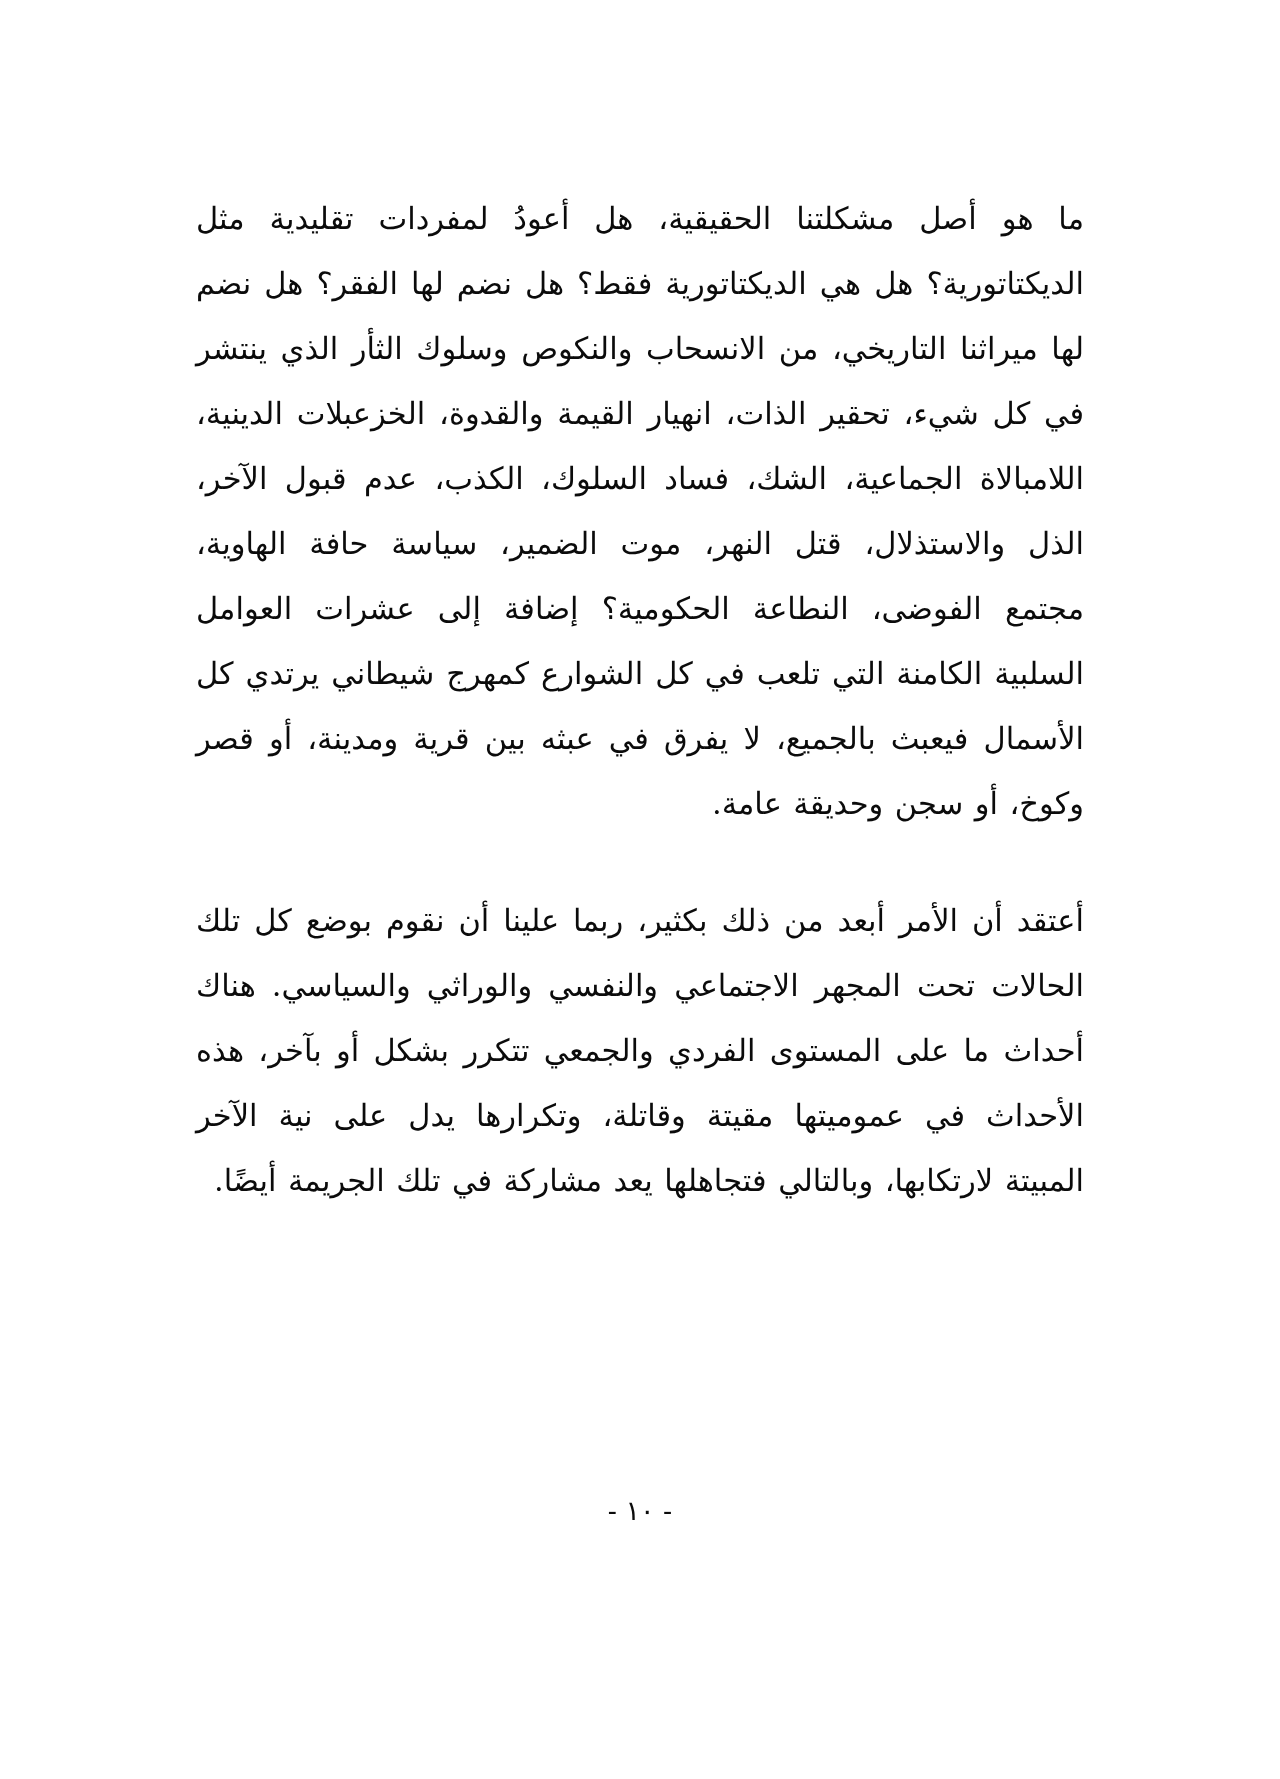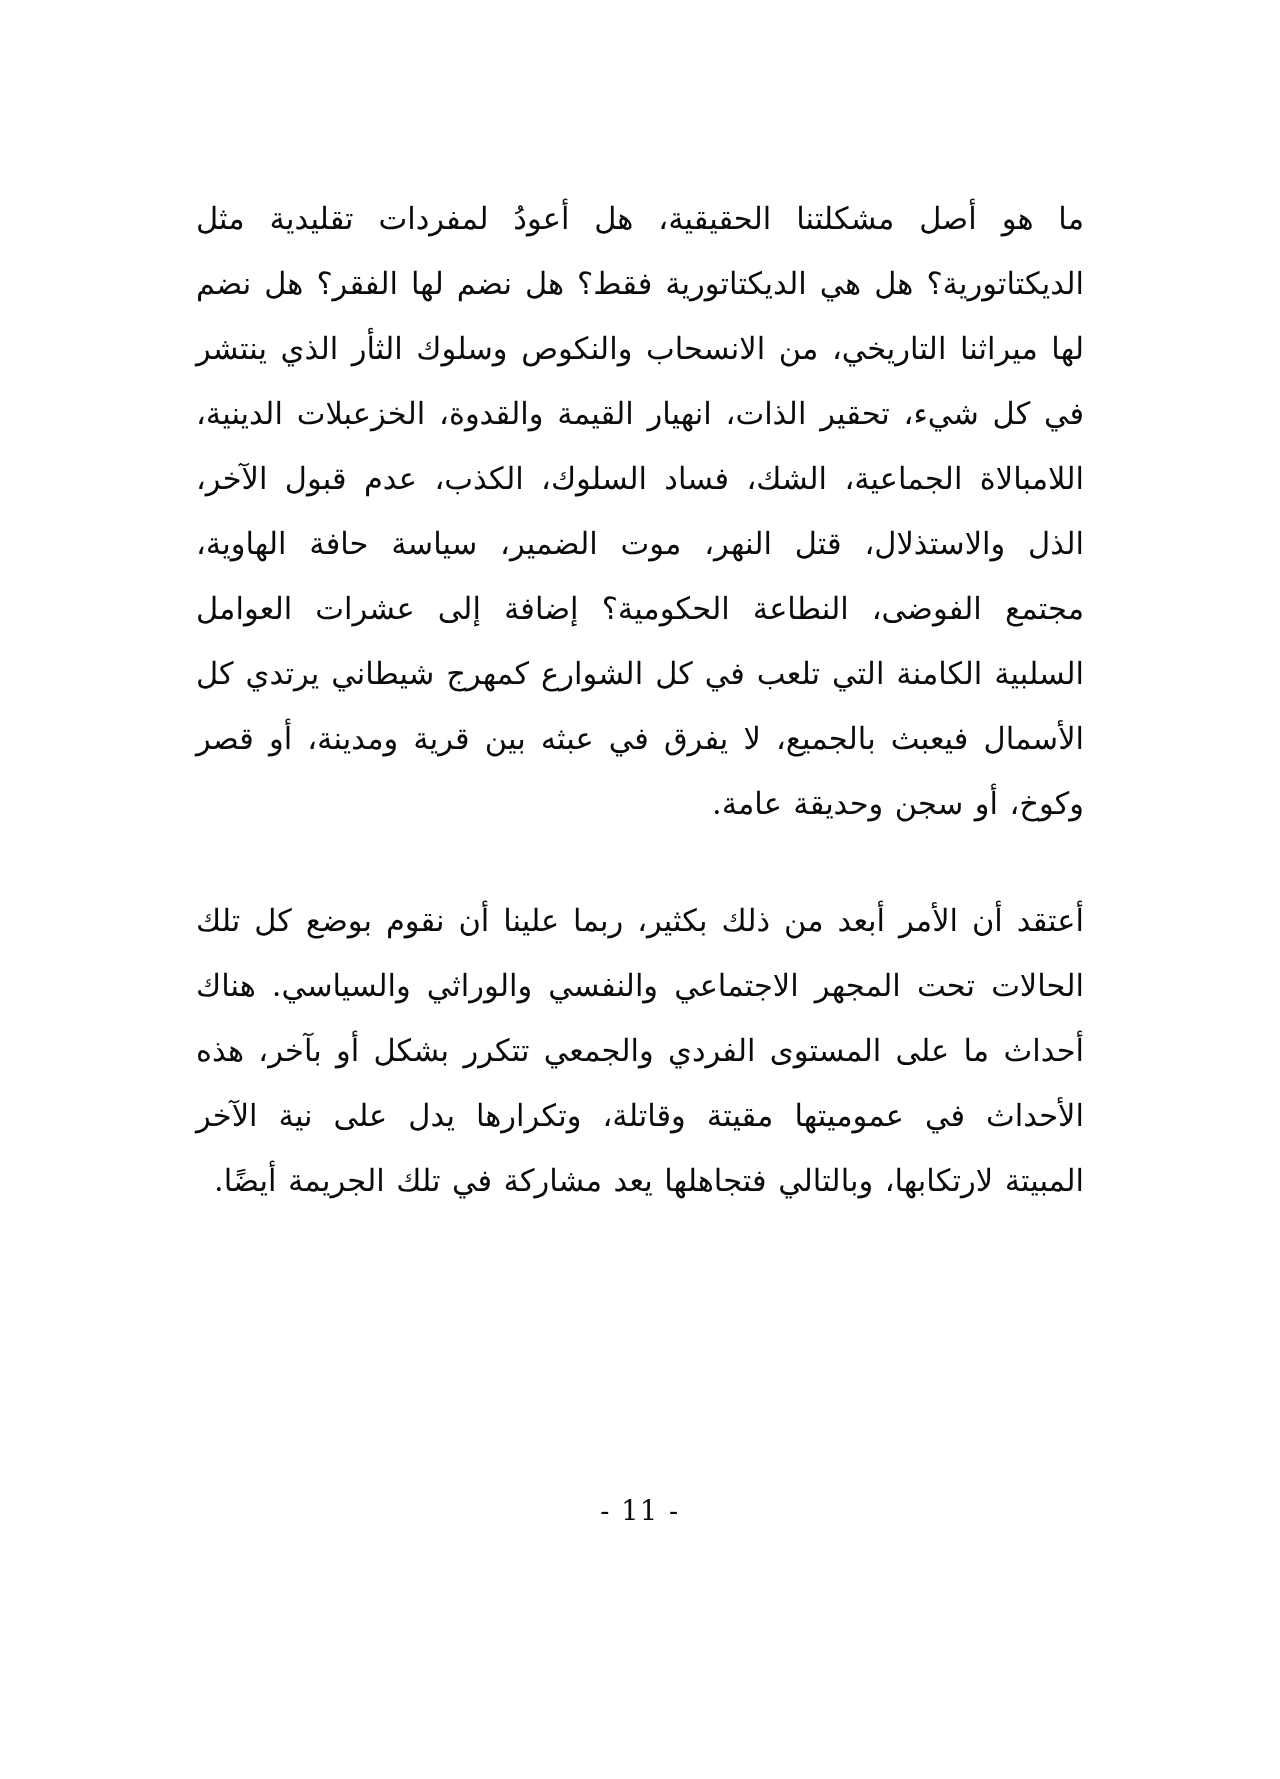--- a/index.html
+++ b/index.html
@@ -72,15 +72,15 @@
       <span>إضافة إلى عشرات العوامل السلبية الكامنة التي تلعب في كل الشوارع كمهرج شيطاني يرتدي كل الأسمال فيعبث بالجميع، لا يفرق في عبثه بين قرية ومدينة، أو قصر وكوخ، أو سجن وحديقة عامة.</span>
     </p>
 
     <p class="para">
       <span>أعتقد أن الأمر أبعد من ذلك بكثير، ربما علينا أن نقوم بوضع كل تلك الحالات تحت المجهر الاجتماعي والنفسي والوراثي والسياسي.</span>
       <span>هناك أحداث ما على المستوى الفردي والجمعي تتكرر بشكل أو بآخر، هذه الأحداث في عموميتها مقيتة وقاتلة، وتكرارها يدل على نية الآخر المبيتة لارتكابها، وبالتالي فتجاهلها يعد مشاركة في تلك الجريمة أيضًا.</span>
     </p>
 
   </div>
 
-  <div class="folio">- 11 -</div>
+  <div class="folio">- ١٠ -</div>
 
 </div>
 
 </body></html>

